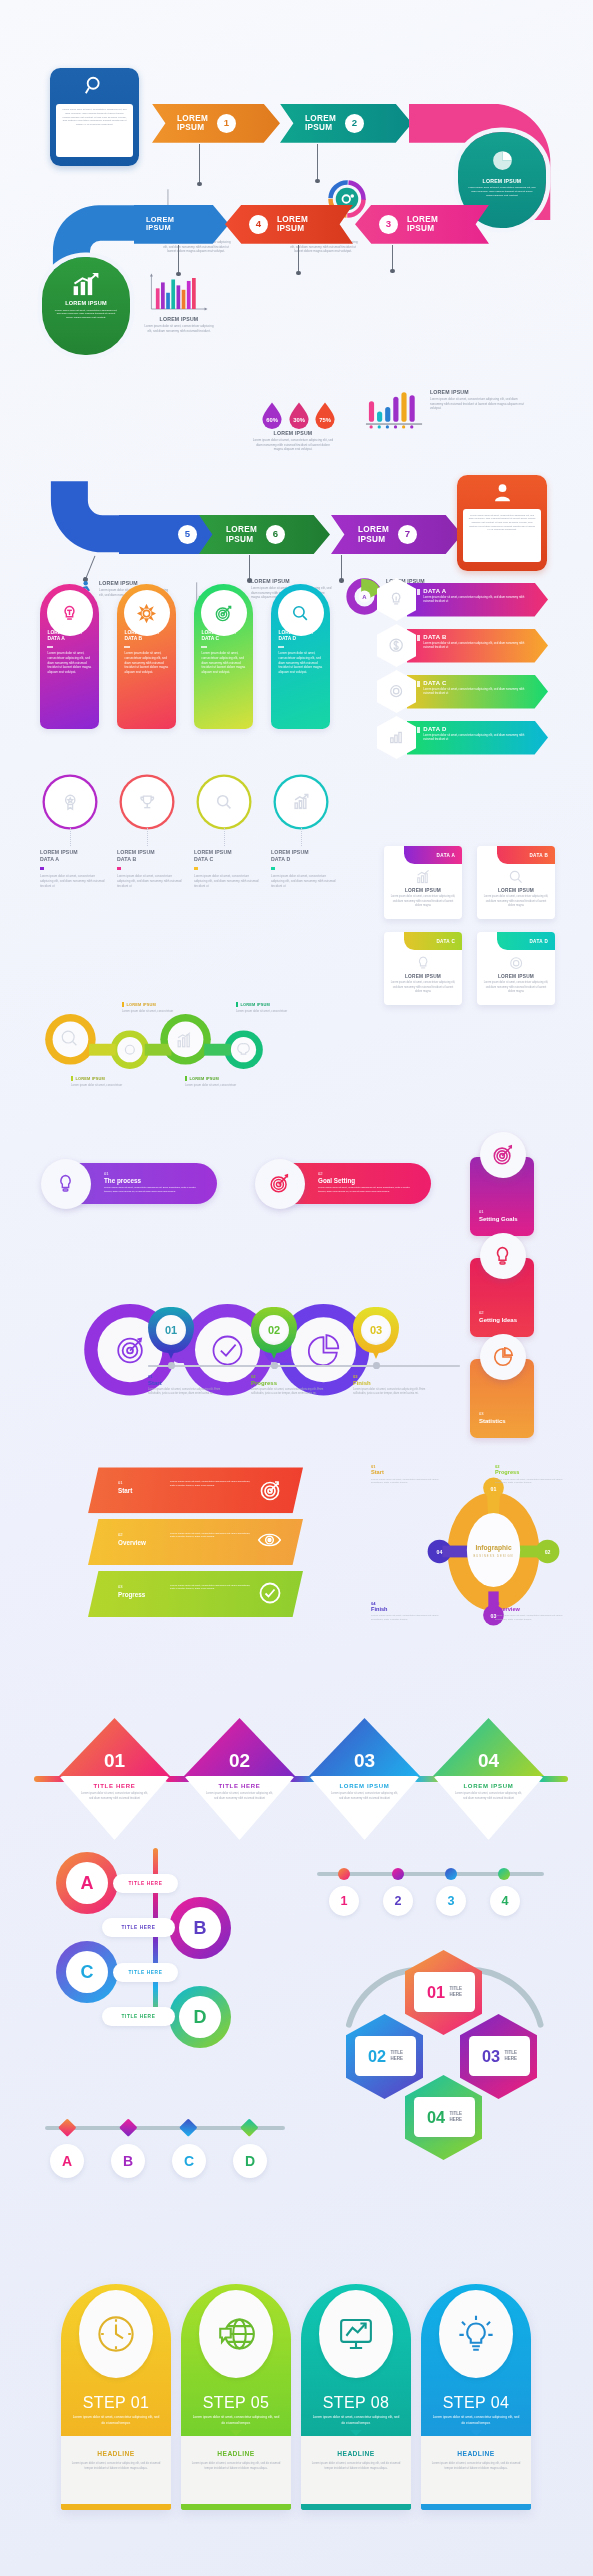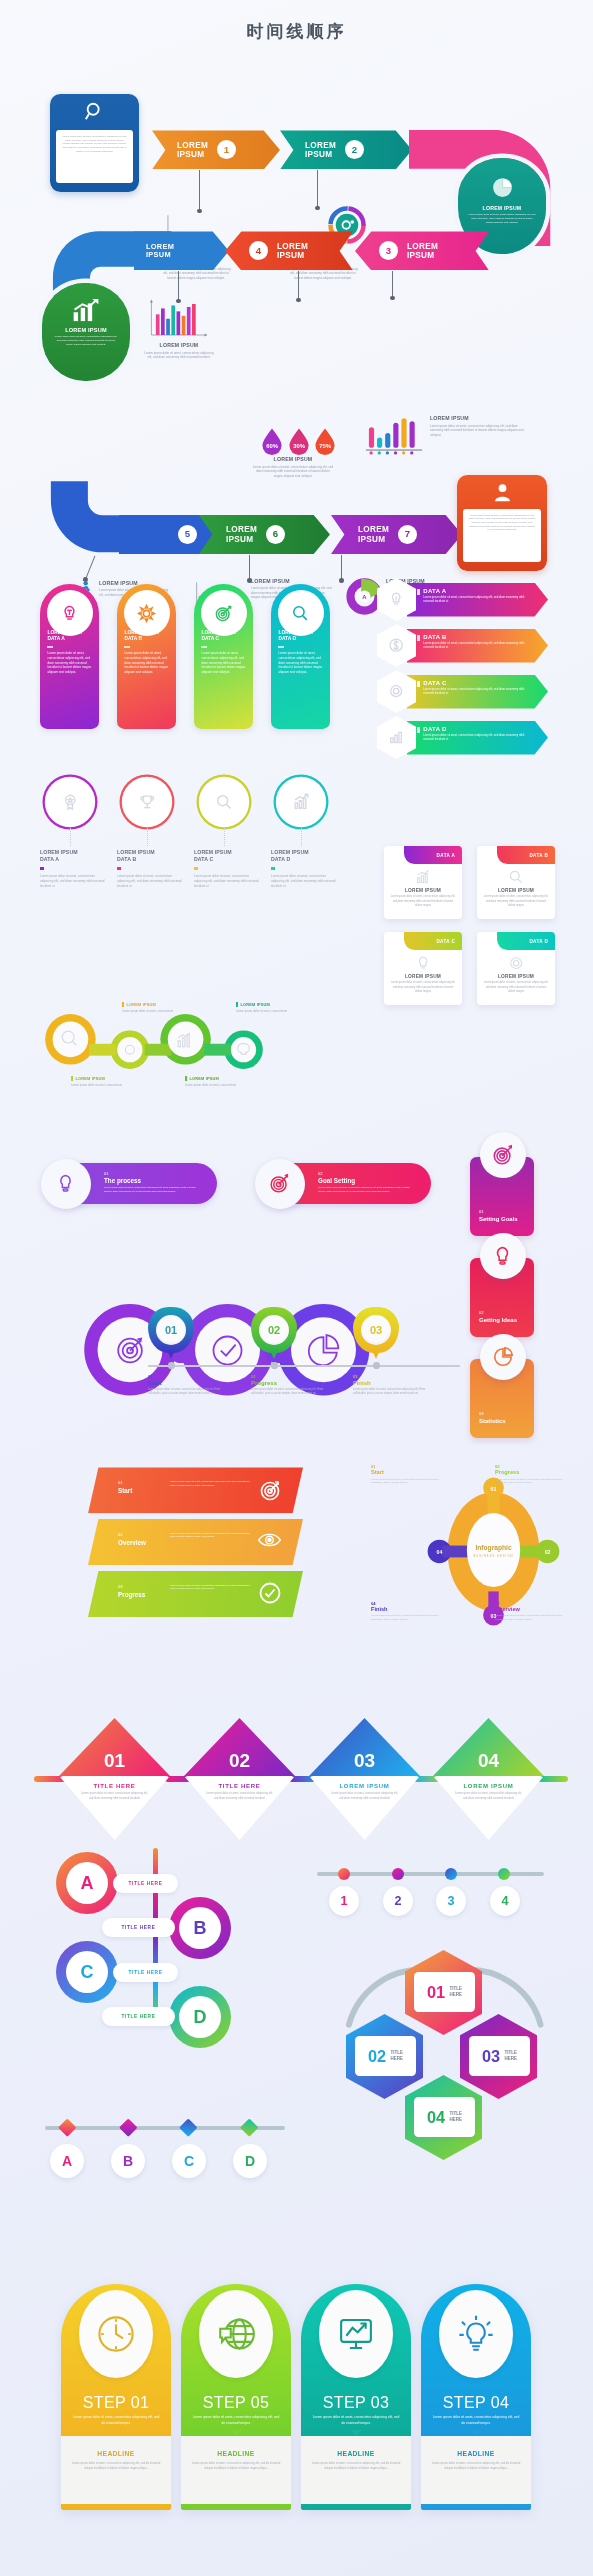--- a/index.html
+++ b/index.html
@@ -276,21 +276,20 @@
   .step .wrap .hl { text-align:center; margin-top:13.4px; font-size:6.7px; font-weight:bold; letter-spacing:0.4px; }
   .step .wrap .hb { text-align:center; margin-top:4.5px; font-size:2.8px; line-height:1.8; color:#a9afbb; padding:0 7.4px; }
   .step .foot { position:absolute; left:0; bottom:0; width:110px; height:6px; }
 </style>
 </head>
 <body>
 
 <div class="page">
 
   <div class="header">
-    <div class="subtitle-cn">时间线顺序</div>
   </div>
 
   <div class="s1">
 
     <div class="card-blue">
       <div class="ico">
         <svg width="22" height="22" viewBox="0 0 24 24" fill="none" stroke="#fff" stroke-width="2">
           <circle cx="10" cy="9" r="6"></circle>
             <line x1="5.5" y1="14" x2="2" y2="20"></line>
         </svg>
@@ -1174,21 +1173,21 @@
     <div class="step" style="left:301px;top:7.4px;background:linear-gradient(180deg,#0fc8b4,#0e9c8c);color:#11b3a2;">
       <div class="cc">
         <svg width="42" height="42" viewBox="0 0 24 24" fill="none" stroke="#139a8e" stroke-width="1.2">
             <rect x="3.5" y="4" width="17" height="12.5" rx="1.5"></rect>
             <path d="M6.5 13 L10 8.5 L13 11 L17.5 6"></path>
             <path d="M14.5 6 L17.5 6 L17.5 9"></path>
             <line x1="12" y1="16.5" x2="12" y2="19.5"></line>
             <line x1="8.5" y1="20" x2="15.5" y2="20"></line>
           </svg>
       </div>
-      <div class="st" style="color:#fff;">STEP 03</div>
+      <div class="st" style="color:#fff;">STEP 08</div>
       <div class="sb" style="color:#fff;">Lorem ipsum dolor sit amet, consectetur adipiscing elit, sed do eiusmod tempor.</div>
       <div class="wrap">
         <div class="hl" style="color:#139a8e;">HEADLINE</div>
         <div class="hb">Lorem ipsum dolor sit amet, consectetur adipiscing elit, sed do eiusmod tempor incididunt ut labore et dolore magna aliqua.</div>
       </div>
       <div class="foot" style="background:#12aa9a;"></div>
     </div>
 
     <div class="step" style="left:421px;top:7.4px;background:linear-gradient(180deg,#0fb0e8,#1f8fd8);color:#1f9ce0;">
       <div class="cc">

